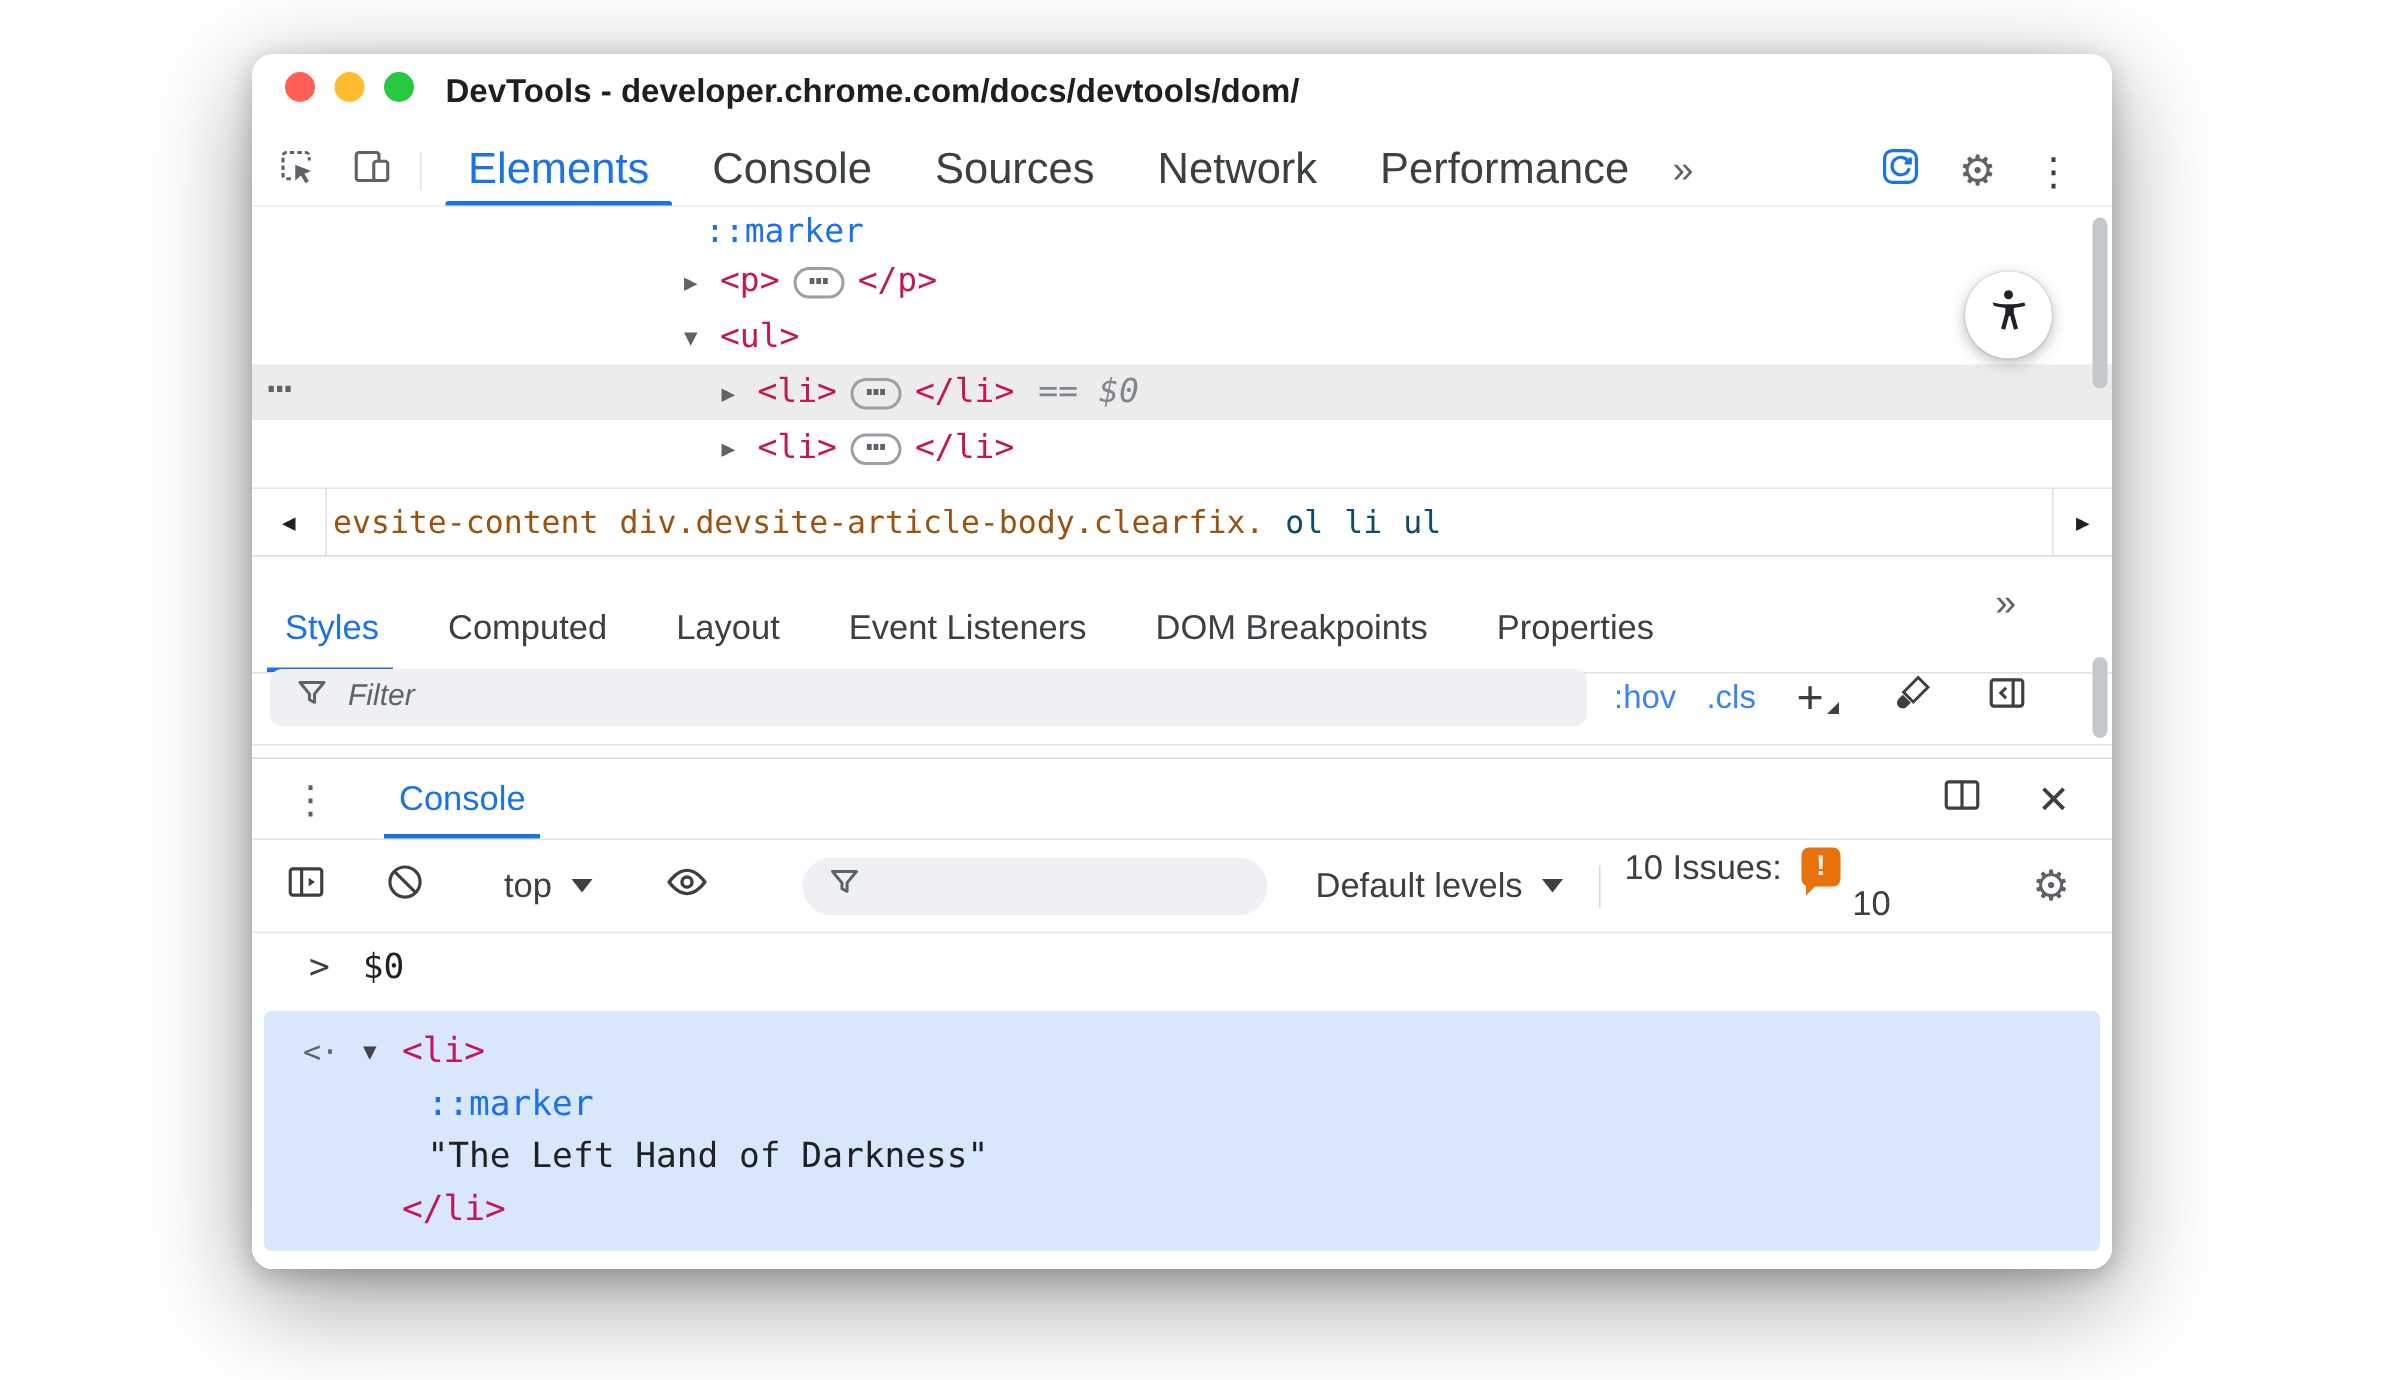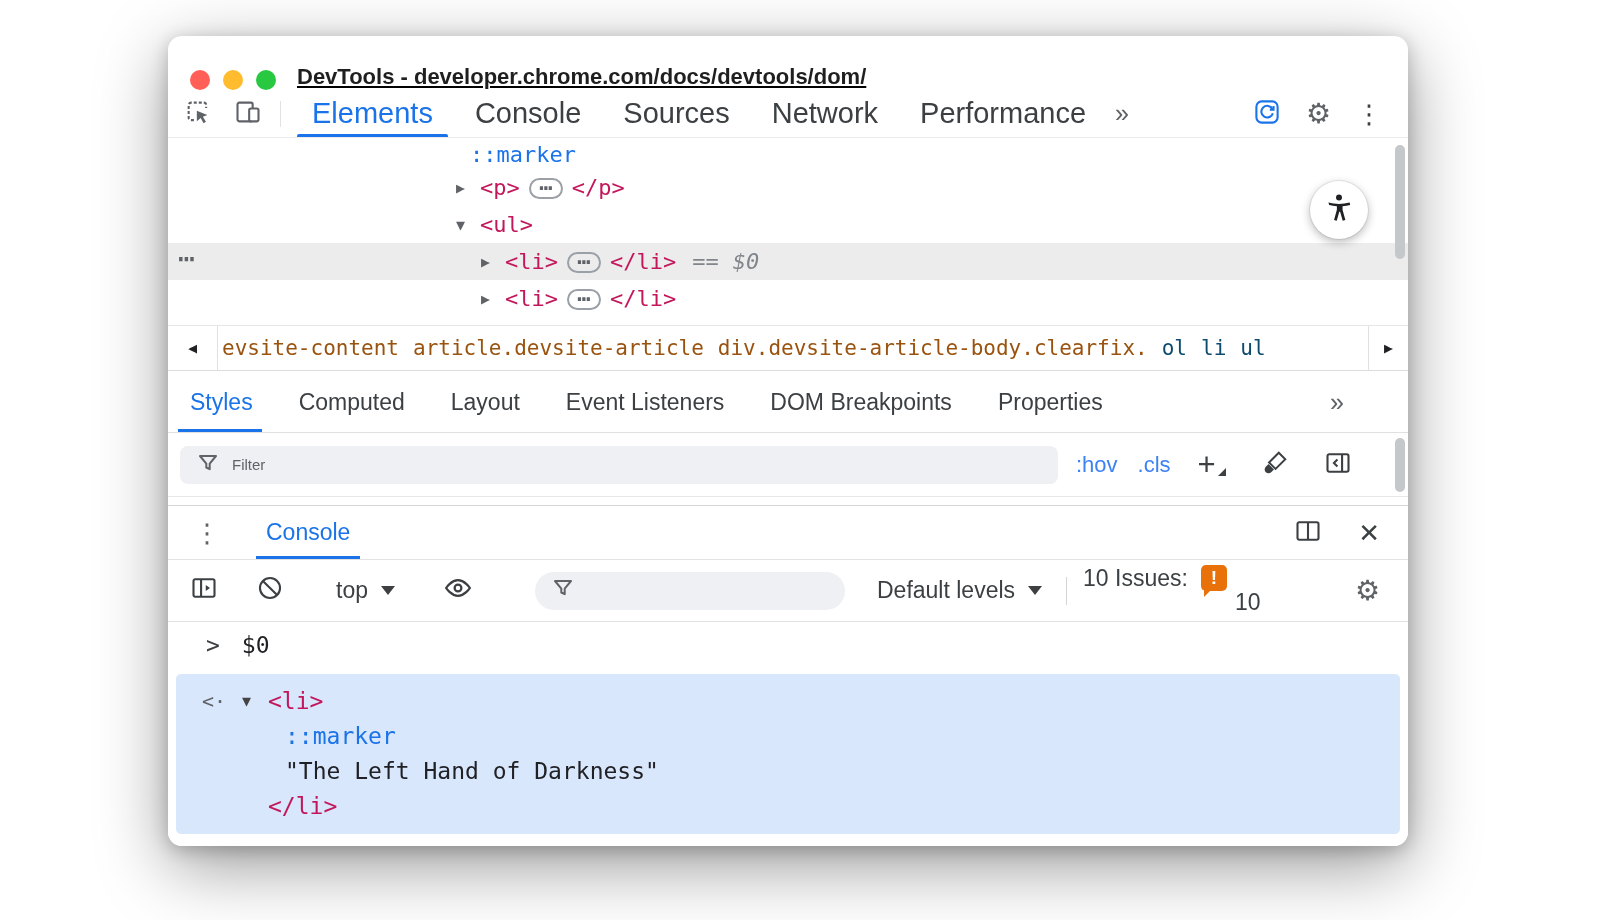--- a/index.html
+++ b/index.html
@@ -4,21 +4,21 @@
 <style>
   * { margin:0; padding:0; box-sizing:border-box; }
   html,body { width:1600px; height:920px; background:#ffffff; overflow:hidden;
               font-family:"Liberation Sans", sans-serif; }
 
   .window { position:absolute; left:168px; top:36px; width:1240px; height:810px;
             background:#fff; border-radius:14px; overflow:hidden;
             box-shadow:0 20px 70px rgba(0,0,0,.40), 0 4px 18px rgba(0,0,0,.22); }
 
   
-  .titlebar { position:absolute; top:0; left:0; right:0; height:54px; display:flex; align-items:flex-end;text-decoration:underline; }
+  .titlebar { position:absolute; top:12px; left:0; right:0; height:54px; display:flex; align-items:flex-start; }
   .lights { display:flex; gap:13px; margin-left:22px; }
   .light { width:20px; height:20px; border-radius:50%; }
   .light.red{background:#ff5f57}.light.yellow{background:#febc2e}.light.green{background:#28c840}
   .win-title { margin-left:21px; font-size:22px; font-weight:700; color:#1f1f1f; }
 
   
   .main-toolbar{position:absolute;top:54px;left:0;right:0;height:48px;display:flex;align-items:center;border-bottom:1px solid #ececec;}
   .tool-btn{width:44px;height:42px;display:flex;align-items:center;justify-content:center;margin-left:6px;flex:none;}
   .tool-btn:first-child{margin-left:8px;}
   .vdiv{width:1px;height:26px;background:#e2e2e2;margin:0 10px;flex:none;}
@@ -58,35 +58,35 @@
              border-top:1px solid #e5e5e5;border-bottom:1px solid #dcdcdc;
              display:flex;align-items:stretch;font-family:"DejaVu Sans Mono",monospace;font-size:21px;}
   .crumb-nav{width:50px;display:flex;align-items:center;justify-content:center;color:#202124;font-size:15px;flex:none;}
   .crumb-nav.left{border-right:1px solid #e0e0e0;}
   .crumb-nav.right{width:40px;border-left:1px solid #e0e0e0;}
   .crumb-strip{flex:1;display:flex;align-items:center;gap:14px;padding-left:4px;overflow:hidden;white-space:nowrap;}
   .crumb.cls{color:#9a530f;}
   .crumb.tg{color:#0c4a6e;}
 
   
-  .styles-tabs{position:absolute;top:336px;left:0;right:0;height:61px;display:flex;align-items:center;
+  .styles-tabs{position:absolute;top:352px;left:0;right:0;height:61px;display:flex;
                border-bottom:1px solid #e0e0e0;font-size:23px;color:#3c4043;}
   .styles-tab{height:100%;display:flex;align-items:center;padding:0 23px;position:relative;white-space:nowrap;}
   .styles-tab.first{padding-left:22px;}
   .styles-tab.active{color:#1a73e8;}
   .styles-tab.active::after{content:"";position:absolute;left:10px;right:14px;bottom:0;height:3px;background:#1a73e8;}
   .styles-more{margin-left:auto;margin-right:64px;font-size:25px;color:#5f6368;}
 
   
   .filter-row{position:absolute;top:397px;left:0;right:0;height:64px;display:flex;align-items:center;
               border-bottom:1px solid #e8e8e8;}
   .filter-box{margin-left:12px;width:878px;height:38px;background:#eef0f3;border-radius:8px;
               display:flex;align-items:center;gap:12px;padding:0 16px;flex:none;}
-  .filter-box input{border:none;background:transparent;outline:none;font-size:15px;color:#737373;width:100%;
-                    font-family:"Liberation Sans",sans-serif;}
+  .filter-box input{border:none;background:transparent;outline:none;font-size:20px;color:#737373;width:100%;
+                    font-family:"Liberation Sans",sans-serif;font-style:italic;}
   .filter-box input::placeholder{color:#5f6368;opacity:1;}
   .txt-btn{font-size:22px;color:#3b82f6;white-space:nowrap;}
   .hov{margin-left:18px;} .cls-b{margin-left:20px;}
   .plus-wrap{display:flex;align-items:flex-end;margin-left:27px;}
   .plus{font-size:31px;color:#3c4043;line-height:26px;}
   .plus-caret{width:0;height:0;border-left:8px solid transparent;border-bottom:8px solid #3c4043;margin:0 0 2px 2px;}
   .fr-icon{margin-left:36px;display:flex;align-items:center;}
   .filter-scrollbar{position:absolute;right:3px;top:5px;width:10px;height:54px;background:#c5c8cb;border-radius:5px;}
 
   
@@ -219,21 +219,20 @@
           <path d="M4.5 8.2c2.4.6 5 .9 7.5.9s5.1-.3 7.5-.9l.4 1.6c-1.7.5-3.4.8-5.4 1v2.4l2 7.3-1.9.5-1.8-6.4h-.6l-1.8 6.4-1.9-.5 2-7.3v-2.4c-2-.2-3.7-.5-5.4-1z"></path>
         </svg>
       </span>
     </div>
   </div>
 
   <div class="crumb-bar">
     <div class="crumb-nav left">◀</div>
     <div class="crumb-strip">
       <span class="crumb cls">evsite-content</span>
-      <span class="crumb cls">article.devsite-article</span>
       <span class="crumb cls">div.devsite-article-body.clearfix.</span>
       <span class="crumb tg">ol</span>
       <span class="crumb tg">li</span>
       <span class="crumb tg">ul</span>
 
     </div>
     <div class="crumb-nav right">▶</div>
   </div>
 
   <div class="styles-tabs">

